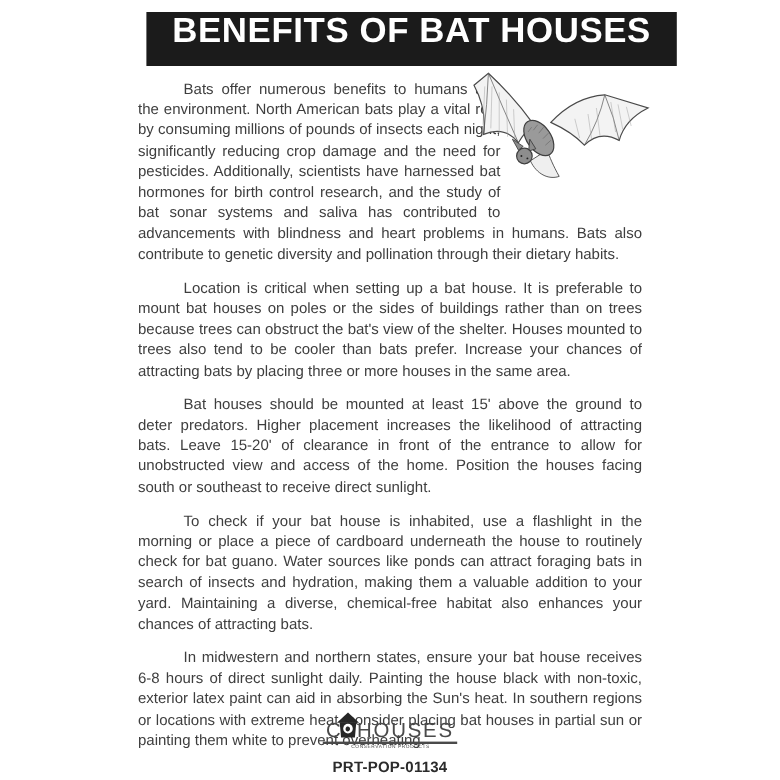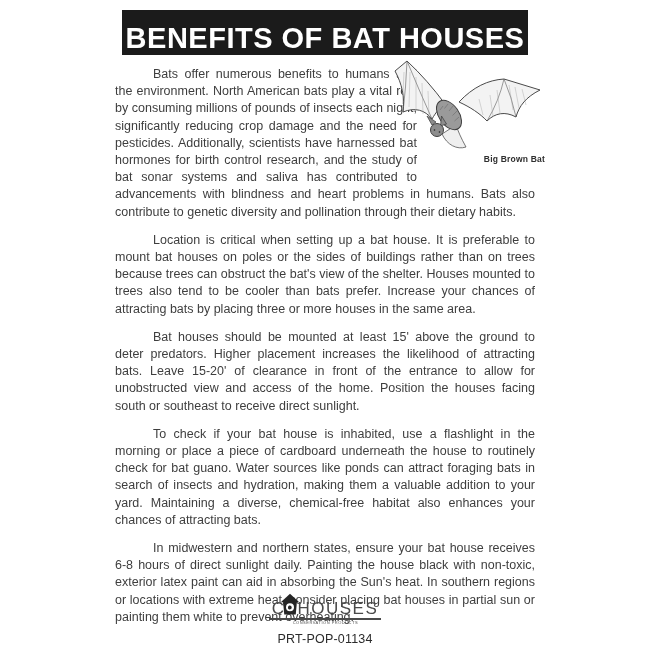--- a/index.html
+++ b/index.html
@@ -16,26 +16,26 @@
   .card {
     position: relative;
     width: 650px;
     height: 650px;
     background: #ffffff;
   }
   .banner {
     position: absolute;
     left: 122px;
     top: 10px;
-    width: 406px;
+    width: 442px;
     height: 45px;
     background: #1b1b1b;
     color: #ffffff;
     display: flex;
-    align-items: flex-end;
+    align-items: flex-start;
     justify-content: center;
     font-size: 29px;
     font-weight: bold;
     letter-spacing: 0.5px;
     white-space: nowrap;
   }
   .content {
     position: absolute;
     left: 115px;
     top: 66px;
@@ -111,21 +111,21 @@
     font-size: 8px;
     letter-spacing: 1px;
     color: #4f4f4f;
     transform: scale(0.5);
     transform-origin: center top;
     white-space: nowrap;
   }
   .part-number {
     margin-top: 6px;
     font-size: 12.5px;
-    font-weight: normal;
+    font-weight: bold;
     color: #2b2b2b;
     letter-spacing: 0.2px;
   }
 </style>
 </head>
 <body>
 
 <div class="card">
 
   <div class="banner">
@@ -172,21 +172,20 @@
                 <path d="M150,134 L141,142"></path>
             </g>
 
             <path d="M96,150 L86,132 L104,144 Z" fill="#8d8d8d" stroke="#3f3f3f" stroke-width="1.5"></path>
             <path d="M113,152 L115,132 L125,148 Z" fill="#8d8d8d" stroke="#3f3f3f" stroke-width="1.5"></path>
 
             <circle cx="106" cy="160" r="13" fill="#8d8d8d" stroke="#3f3f3f" stroke-width="2"></circle>
             <circle cx="101" cy="160" r="1.6" fill="#222"></circle>
             <circle cx="111" cy="164" r="1.6" fill="#222"></circle>
           </svg>
-          <span class="bat-caption">Big Brown Bat</span>
         </span>
       </span>
       <span>Bats offer numerous benefits to humans and the environment. North American bats play a vital role by consuming millions of pounds of insects each night, significantly reducing crop damage and the need for pesticides. Additionally, scientists have harnessed bat hormones for birth control research, and the study of bat sonar systems and saliva has contributed to advancements with blindness and heart problems in humans. Bats also contribute to genetic diversity and pollination through their dietary habits.</span>
     </p>
 
     <p>
       <span>Location is critical when setting up a bat house. It is preferable to mount bat houses on poles or the sides of buildings rather than on trees because trees can obstruct the bat's view of the shelter.  Houses mounted to trees also tend to be cooler than bats prefer. Increase your chances of attracting bats by placing three or more houses in the same area.</span>
     </p>
 
     <p>

